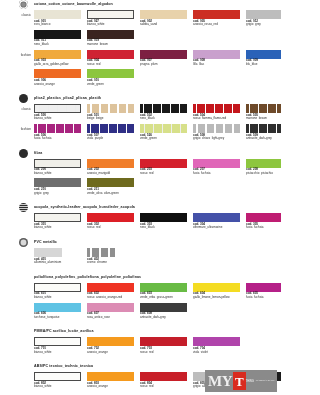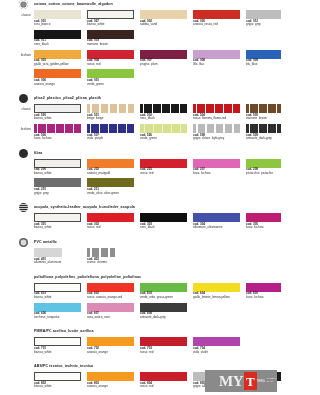--- a/index.html
+++ b/index.html
@@ -74,21 +74,21 @@
 
   
   .logo{
     position:absolute;right:4px;bottom:3px;
     width:72px;height:22px;background:#8a8a8a;
     display:flex;align-items:center;overflow:hidden;
   }
   .logo-my{
     font-size:15px;font-weight:bold;color:#efefef;
     font-family:"Liberation Serif","DejaVu Serif",serif;
-    margin-left:14px;line-height:1;letter-spacing:-0.5px;
+    margin-left:3px;line-height:1;letter-spacing:-0.5px;
   }
   .logo-block{
     background:#d92b1f;margin-left:1px;height:18px;
     display:flex;flex-direction:column;justify-content:center;
     padding:0 2px;
   }
   .logo-t{
     font-size:13px;font-weight:bold;color:#ffffff;
     font-family:"Liberation Serif","DejaVu Serif",serif;line-height:1;
   }

